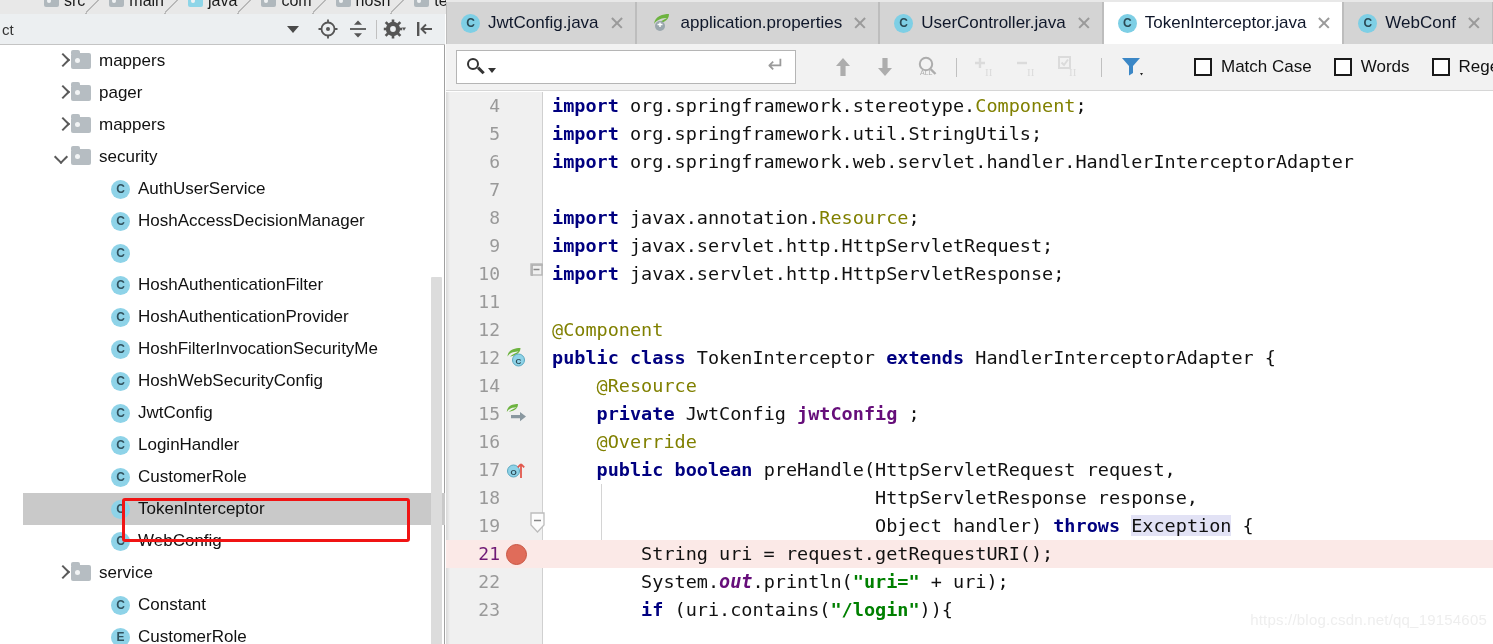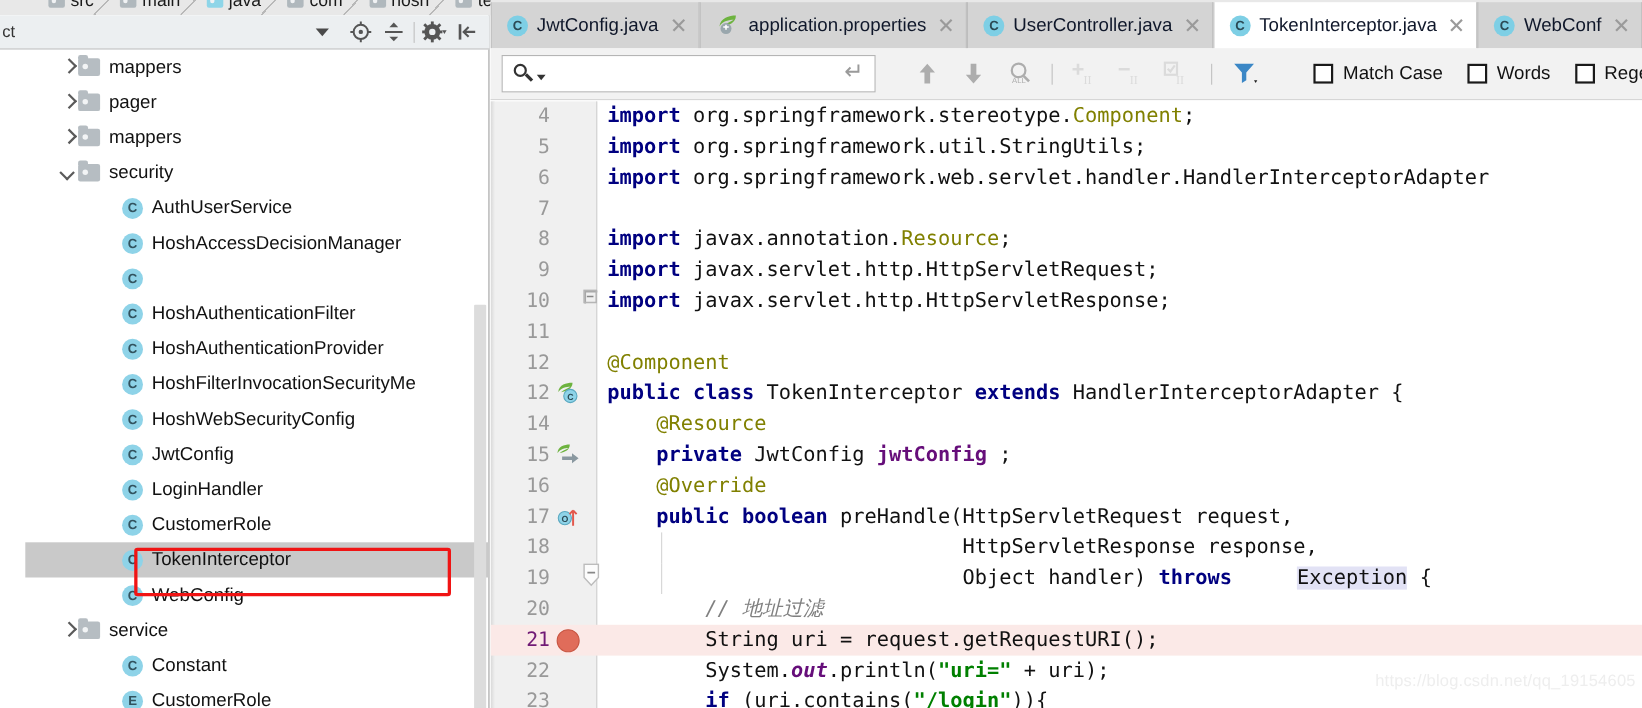--- a/index.html
+++ b/index.html
@@ -239,21 +239,21 @@
     position: absolute; left: 106px; top: 0; line-height: 28px; color: #111;
   }
   .cl.hl { background: #fbe9e7; }
   .cl.hl .lnum { color: #701a75; }
   .kw { color: #000080; font-weight: bold; }
   .ann { color: #808000; }
   .str { color: #008000; font-weight: bold; }
   .cmt { color: #808080; font-style: italic; }
   .fld { color: #660e7a; font-weight: bold; }
   .sfld { color: #660e7a; font-weight: bold; font-style: italic; }
-  .hlword { background: #e2e2f5; margin-left: 48px; }
+  .hlword { background: #e2e2f5; }
 
   .gico { position: absolute; width: 22px; height: 22px; left: 60px; top: 3px; }
   .bp {
     position: absolute; left: 60px; top: 4px; width: 21px; height: 21px;
     border-radius: 50%; background: #e06c5a; border: 1px solid #c85643;
   }
   .foldmark {
     position: absolute; left: 83px; top: 2px; width: 17px; height: 22px;
   }
   .indentline {
@@ -590,21 +590,20 @@
           <div class="cl"><span class="lnum">17</span><span class="gico"><svg width="22" height="22" viewBox="0 0 22 22">
                 <circle cx="7.5" cy="12" r="6" fill="#8ed3e8" stroke="#5aa8c0" stroke-width="1"></circle>
                 <text x="7.5" y="15.5" font-size="8" text-anchor="middle" fill="#2b4a55" font-family="sans-serif" font-weight="bold">O</text>
                 <path d="M15 19V5m0 0l-3.2 3.4M15 5l3.2 3.4" stroke="#e2584d" stroke-width="1.8" fill="none"></path>
               </svg></span><span class="ctext">    <span class="kw">public boolean</span> preHandle(HttpServletRequest request,</span></div>
           <div class="cl"><span class="lnum">18</span><span class="indentline"></span><span class="ctext">                             HttpServletResponse response,</span></div>
           <div class="cl"><span class="lnum">19</span><span class="foldmark" style="top:0;"><svg width="17" height="24" viewBox="0 0 17 24">
                 <path d="M2 1h13v12l-6.5 7L2 13z" fill="#fcfcfc" stroke="#bcbcbc" stroke-width="1.3"></path>
                 <path d="M5 8.5h7" stroke="#888" stroke-width="1.5"></path>
               </svg></span><span class="indentline"></span><span class="ctext">                             Object handler) <span class="kw">throws</span> <span class="hlword">Exception</span> {</span></div>
-          <div class="cl"><span class="lnum">20</span><span class="ctext">        <span class="cmt">// 地址过滤</span></span></div>
           <div class="cl hl"><span class="lnum">21</span><span class="bp"></span><span class="ctext">        String uri = request.getRequestURI();</span></div>
           <div class="cl"><span class="lnum">22</span><span class="ctext">        System.<span class="sfld">out</span>.println(<span class="str">"uri="</span> + uri);</span></div>
           <div class="cl"><span class="lnum">23</span><span class="ctext">        <span class="kw">if</span> (uri.contains(<span class="str">"/login"</span>)){</span></div>
         </div>
       <div class="watermark">https://blog.csdn.net/qq_19154605</div>
     </div>
   </div>
 </div>
 
 </body></html>

